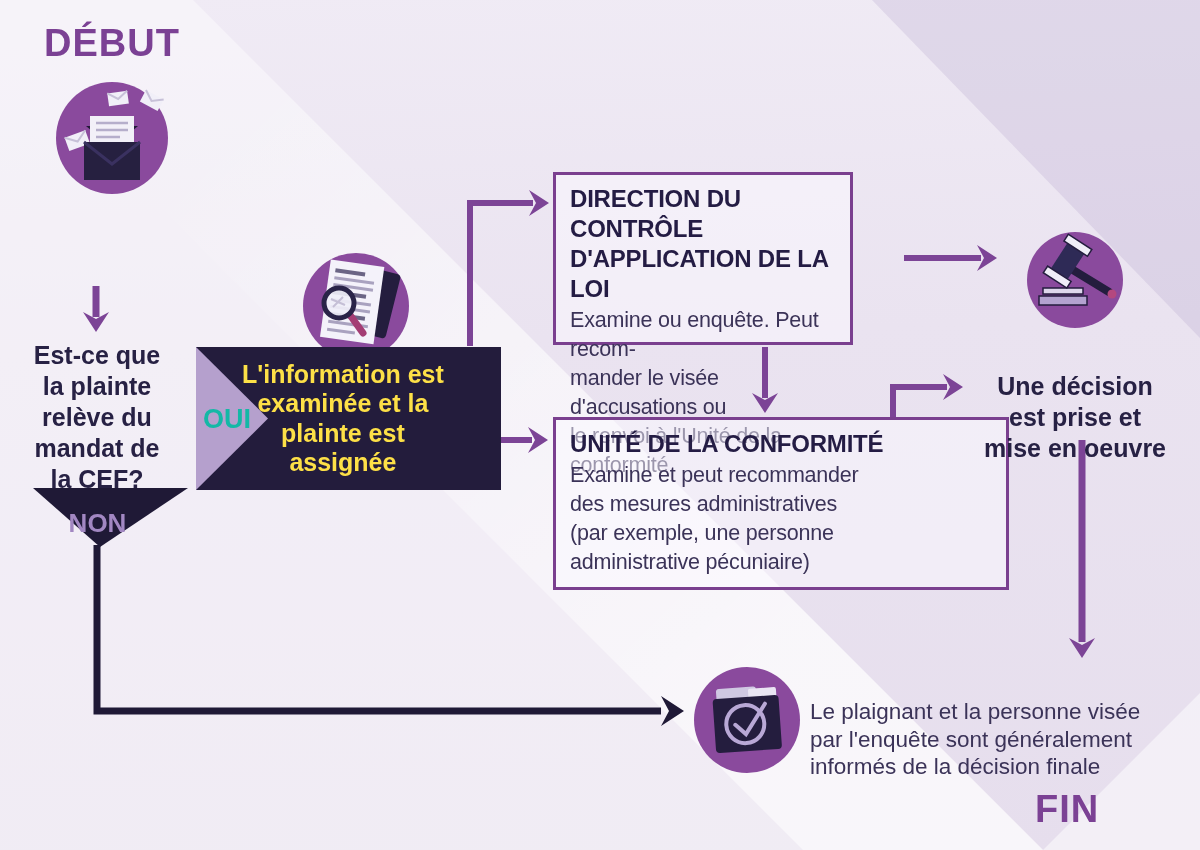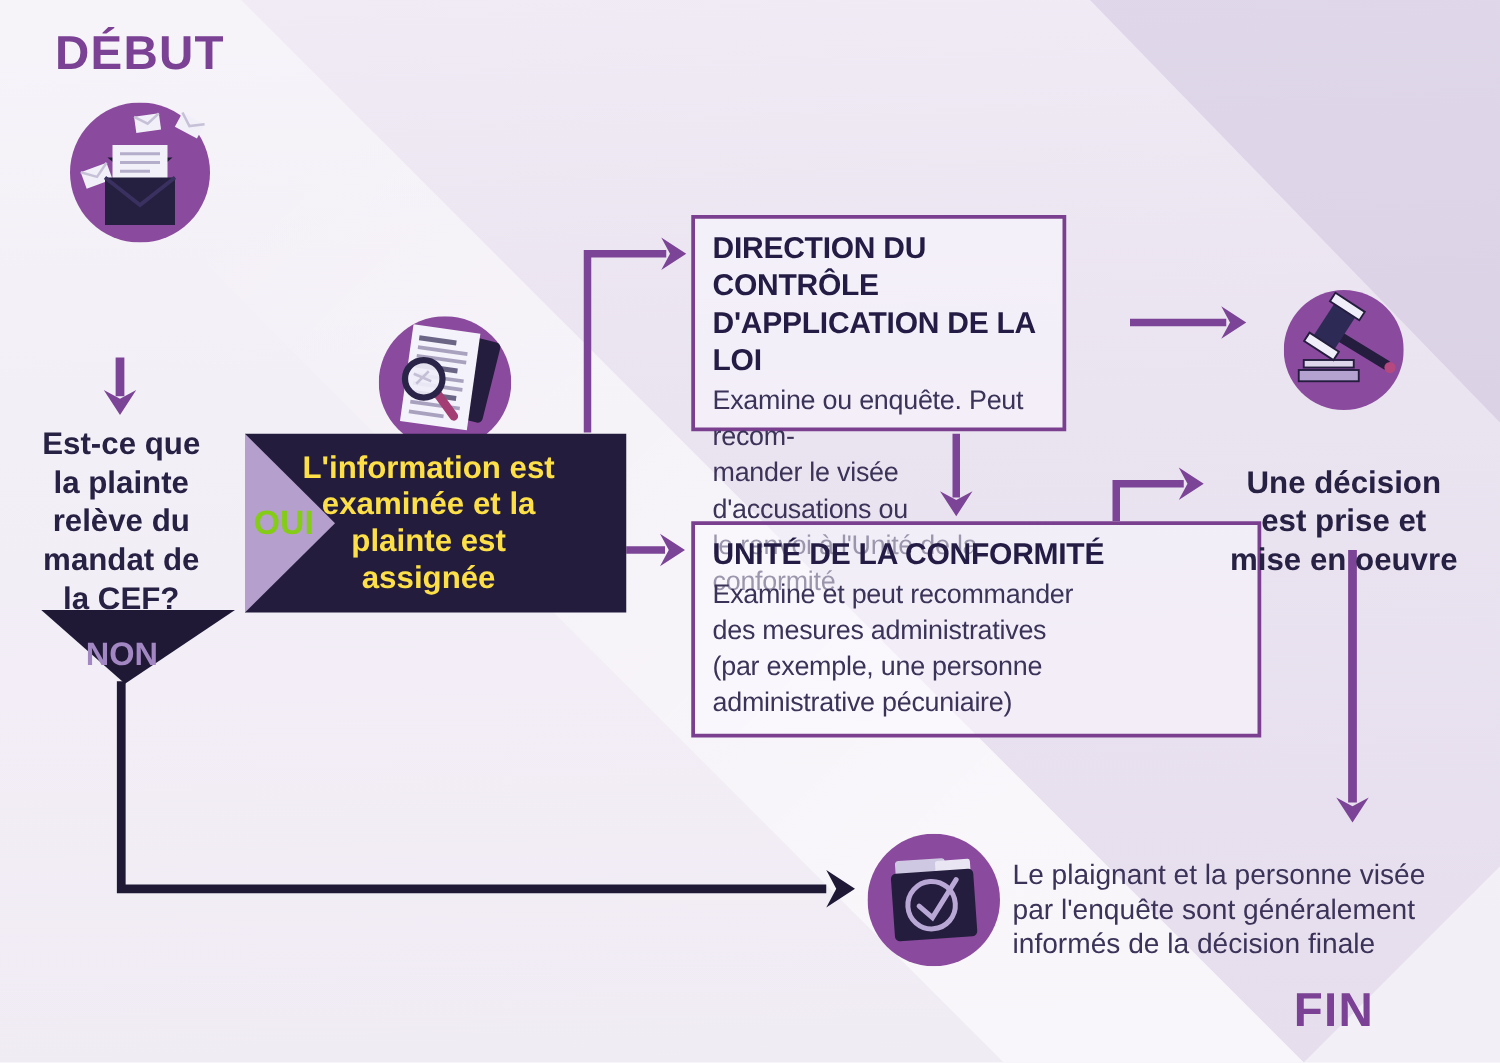--- a/index.html
+++ b/index.html
@@ -37,26 +37,26 @@
        line-height:30px;letter-spacing:-0.2px;white-space:pre-line;}
   .flow-box .bx-body{font-size:21.5px;color:#3b3358;line-height:29px;
        letter-spacing:-0.2px;white-space:pre-line;margin-top:2px;}
   .info-box{
     box-sizing:border-box;width:305px;height:143px;background:#231c3c;
     display:flex;align-items:center;
   }
   .info-tri{position:absolute;left:0;top:0;width:72px;height:100%;
     background:#b5a0cd;clip-path:polygon(0 0,100% 50%,0 100%);}
   .info-oui{position:absolute;left:7px;top:50%;transform:translateY(-50%);
-    font-size:27px;font-weight:bold;color:#84cc16;}
+    font-size:27px;font-weight:bold;color:#14b8a6;}
   .info-text{position:relative;margin-left:46px;font-size:25px;font-weight:bold;
     color:#fde047;line-height:29.5px;white-space:pre-line;text-align:center;}
   .non-label{font-size:26px;font-weight:bold;color:#a287c2;text-align:center;}
   .dossier-title{font-size:24px;font-weight:bold;color:#241c44;}
-  .dossier-body{font-size:22.5px;color:#3b3358;line-height:27.5px;white-space:pre-line;}
+  .dossier-body{font-size:22.5px;color:#3b3358;line-height:27.5px;white-space:pre-line;margin-top:12px;}
   .icon-wrap{position:absolute;z-index:2;}
 </style>
 </head>
 <body>
 
 <div class="stage">
 
   <div class="bg bg-light-left"></div>
   <div class="bg bg-band"></div>
   <div class="bg bg-dark-corner"></div>

